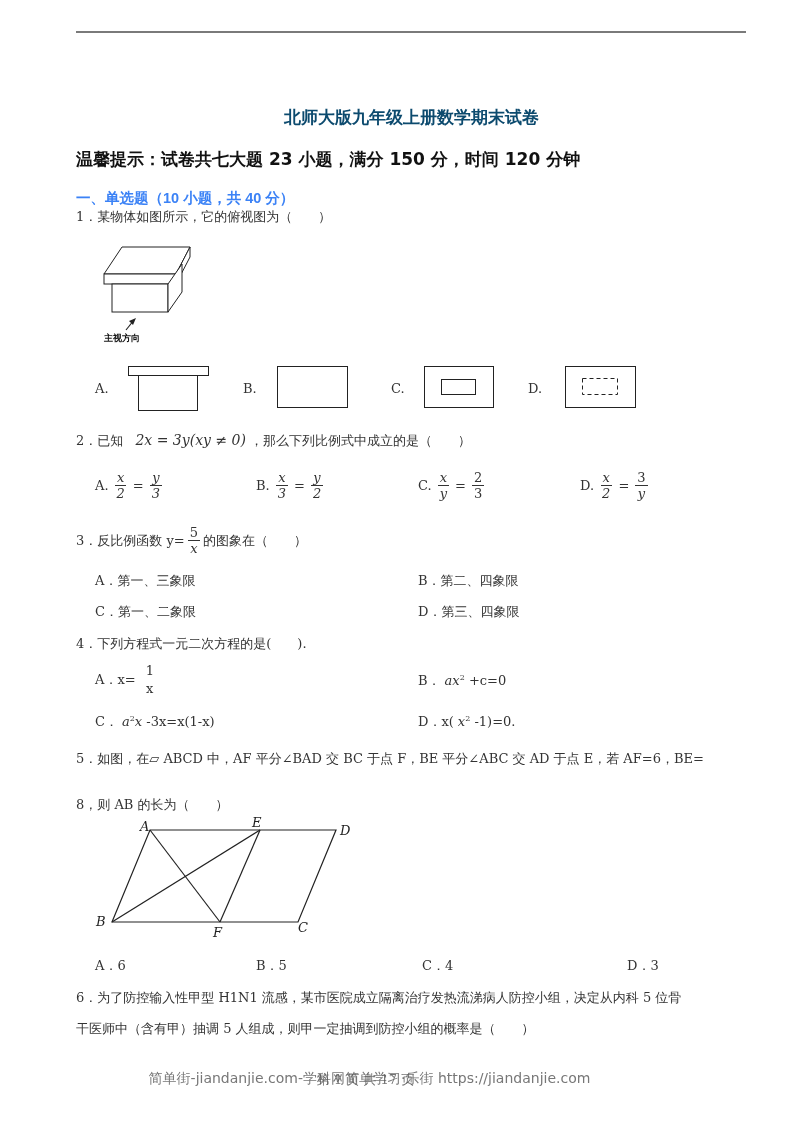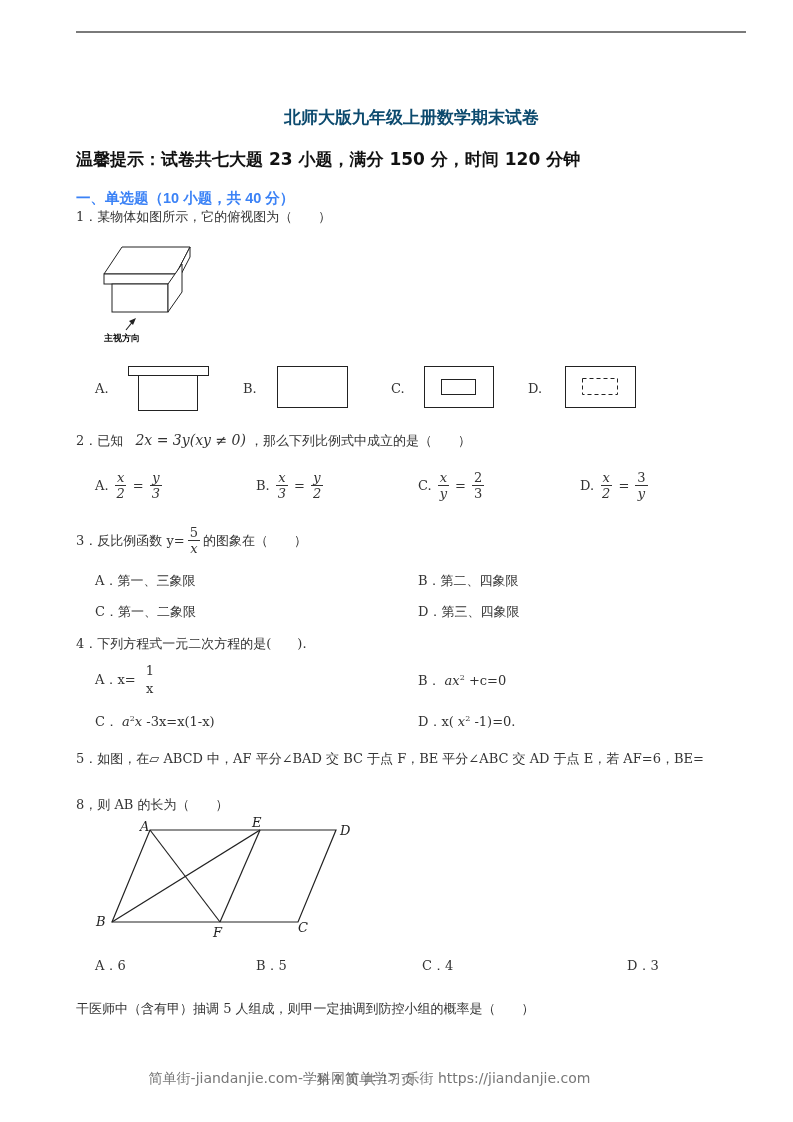--- a/index.html
+++ b/index.html
@@ -183,17 +183,18 @@
     <text x="123" y="122">F</text>
   </g>
 </svg>
 
 <div class="abs opt" style="left:95px; top:957px;"><span>A．</span><span>6</span></div>
 <div class="abs opt" style="left:256px; top:957px;"><span>B．</span><span>5</span></div>
 <div class="abs opt" style="left:422px; top:957px;"><span>C．</span><span>4</span></div>
 <div class="abs opt" style="left:580px; top:957px;margin-left:47px;"><span>D．</span><span>3</span></div>
 
 <div class="abs q" style="left:76px; top:988px; width:690px;">
+  <div><span>6．</span><span>为了防控输入性甲型 H1N1 流感，某市医院成立隔离治疗发热流涕病人防控小组，决定从内科 5 位骨</span></div>
   <div style="margin-top:11px;">干医师中（含有甲）抽调 5 人组成，则甲一定抽调到防控小组的概率是（　　）</div>
 </div>
 
 <div class="abs footer">简单街-jiandanjie.com-学科网简单学习·乐街 https://jiandanjie.com</div>
 <div class="abs footer-page">第 1 页 共 17 页</div>
 
 </body></html>

